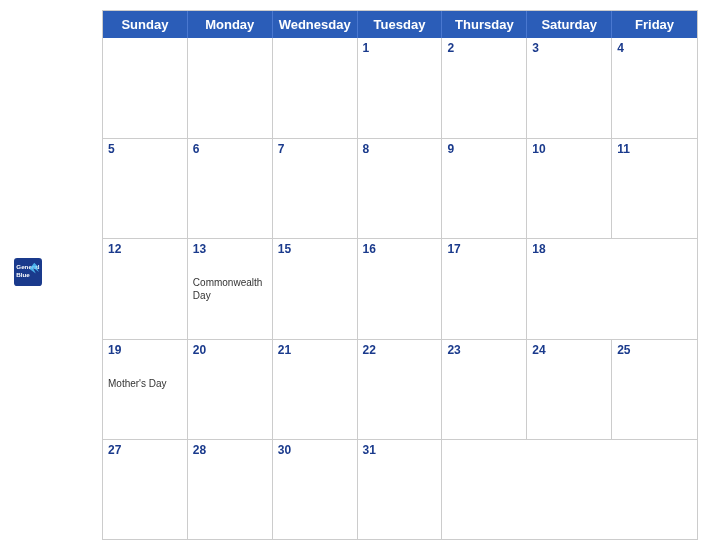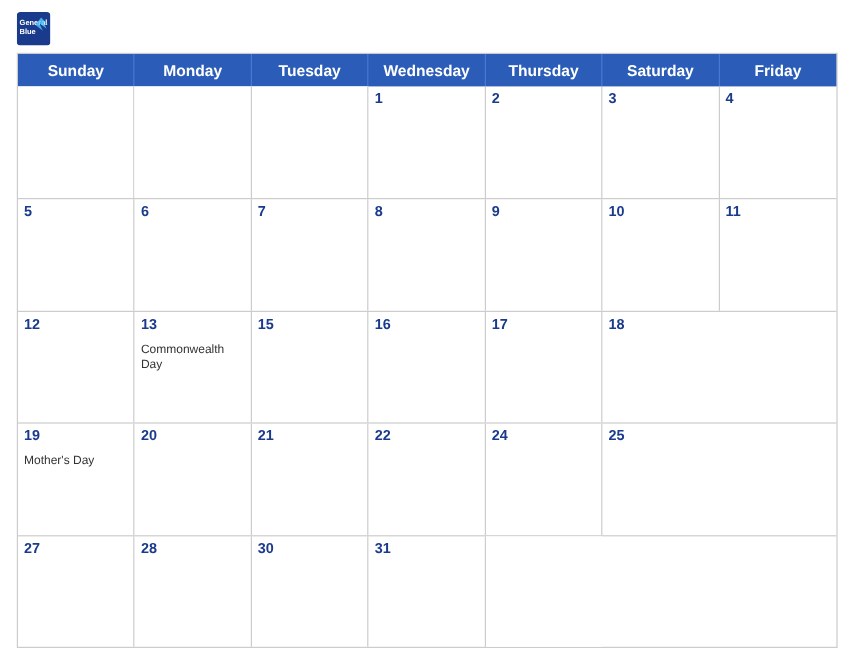--- a/index.html
+++ b/index.html
@@ -7,21 +7,21 @@
       width: 712px;
       height: 550px;
       font-family: Arial, sans-serif;
       background: #fff;
       overflow: hidden;
     }
     .page-wrapper {
       width: 712px;
       height: 550px;
       display: flex;
-      flex-direction: column;
+      flex-direction: row;
       padding: 10px 14px 10px 14px;
     }
     .header {
       display: flex;
       align-items: center;
       justify-content: space-between;
       margin-bottom: 6px;
     }
     .logo {
       display: flex;
@@ -94,21 +94,21 @@
     }
     .day-number {
       font-size: 12px;
       font-weight: bold;
       color: #1a3a8c;
       display: block;
     }
     .event-label {
       font-size: 10px;
       color: #333;
-      margin-top: 8px;
+      margin-top: 20px;
       line-height: 1.3;
     }
   </style>
 </head>
 <body>
 
 <div class="page-wrapper">
   <div class="header">
     <div class="logo">
       <svg class="logo-bird" viewBox="0 0 36 36">
@@ -118,22 +118,22 @@
         <polygon points="26,6 34,14 28,10 32,18 24,12 28,20 20,14" fill="#5cf" opacity="0.8"></polygon>
       </svg>
     </div>
     <div class="month-title"></div>
     <div class="country-label"></div>
   </div>
   <div class="calendar">
     <div class="day-headers">
     <div class="day-header">Sunday</div>
         <div class="day-header">Monday</div>
+        <div class="day-header">Wednesday</div>
         <div class="day-header">Tuesday</div>
-        <div class="day-header">Wednesday</div>
         <div class="day-header">Thursday</div>
         <div class="day-header">Saturday</div>
         <div class="day-header">Friday</div>
       </div>
     <div class="calendar-grid">
     <div class="week-row">
           <div class="day-cell empty"></div>
           <div class="day-cell empty"></div>
           <div class="day-cell empty"></div>
           <div class="day-cell">
@@ -201,20 +201,23 @@
           <div class="day-cell">
             <span class="day-number">20</span>
           </div>
           <div class="day-cell">
             <span class="day-number">21</span>
           </div>
           <div class="day-cell">
             <span class="day-number">22</span>
           </div>
           <div class="day-cell">
+            <span class="day-number">23</span>
+          </div>
+          <div class="day-cell">
             <span class="day-number">24</span>
           </div>
           <div class="day-cell">
             <span class="day-number">25</span>
           </div>
         </div>
         <div class="week-row">
           <div class="day-cell">
             <span class="day-number">27</span>
           </div>

